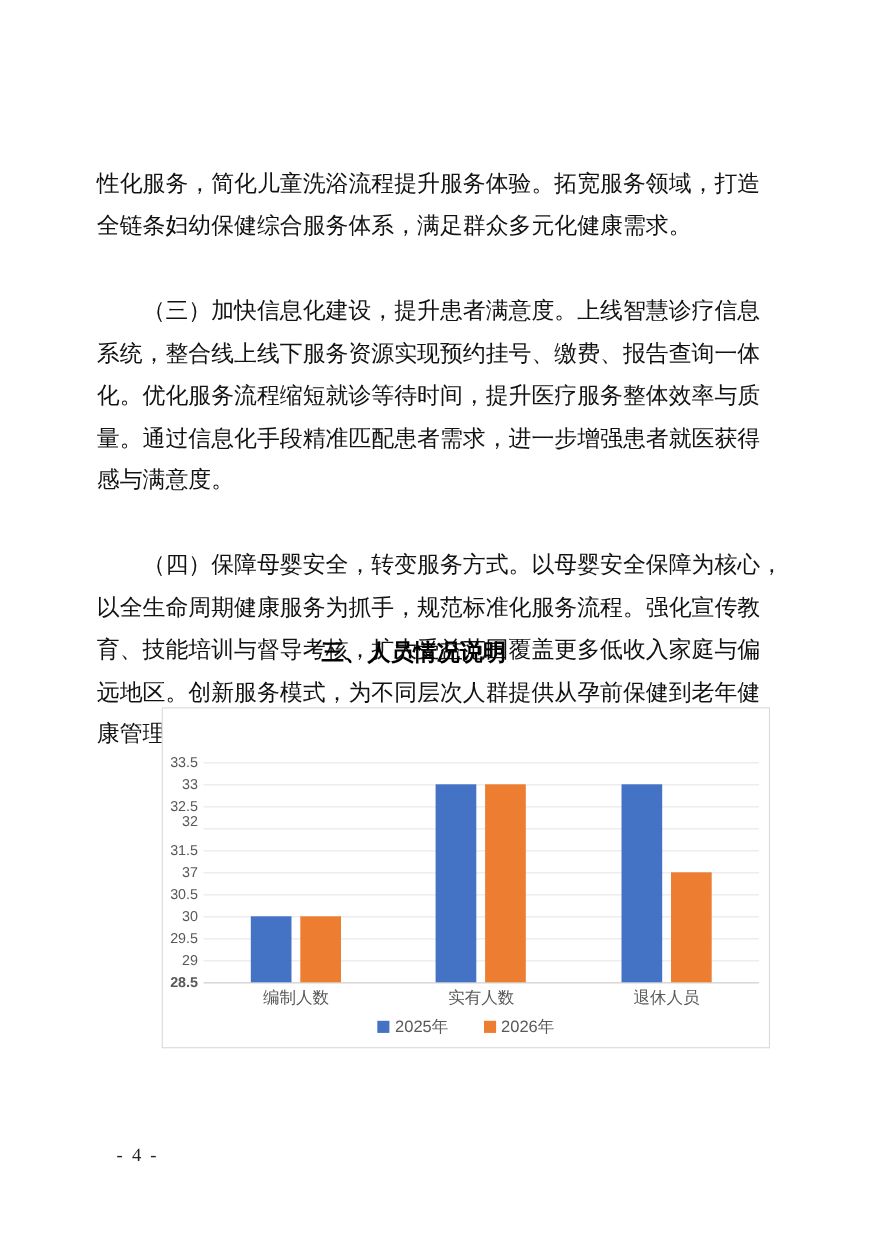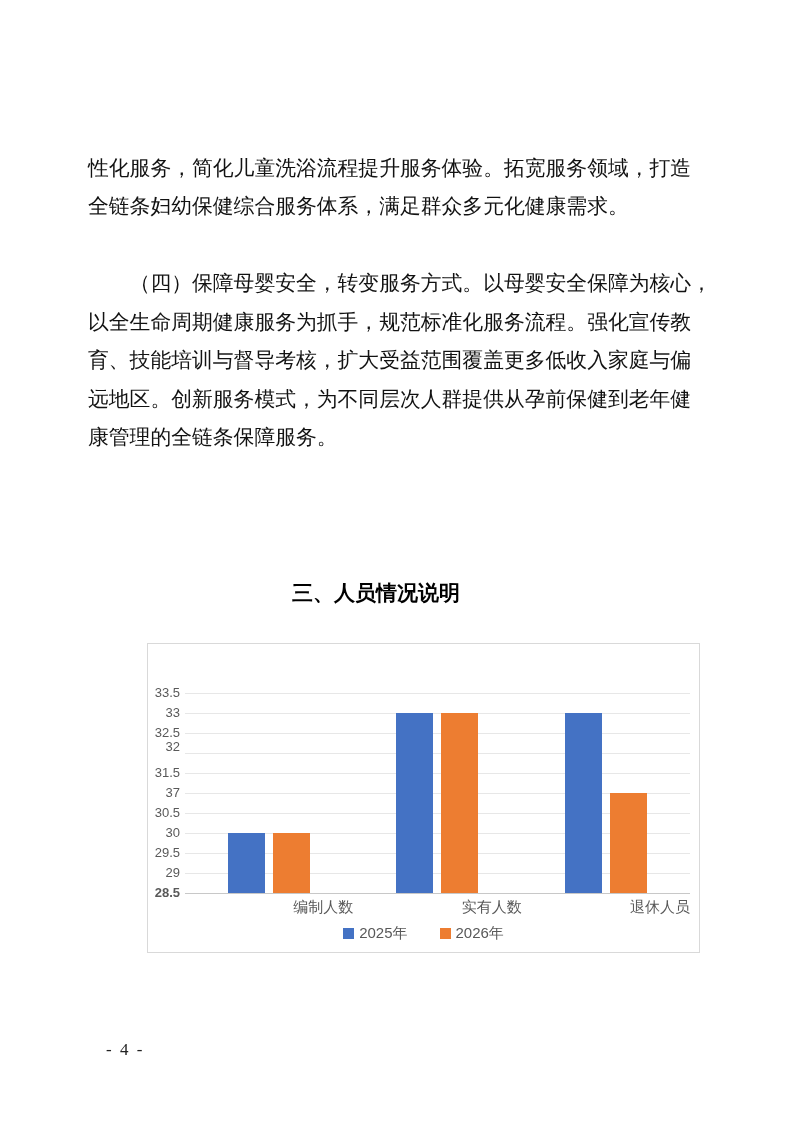--- a/index.html
+++ b/index.html
@@ -94,21 +94,21 @@
   }
   .x-labels {
     position: absolute;
     left: 37px;
     top: 254px;
     width: 505px;
     display: flex;
   }
   .x-label {
     flex: 1;
-    text-align: right;
+    text-align: center;
     font-size: 15px;
     color: #595959;
   }
   .legend {
     position: absolute;
     left: 0; right: 0;
     top: 280px;
     display: flex;
     justify-content: center;
     align-items: center;
@@ -133,20 +133,25 @@
   }
 </style>
 </head>
 <body>
 
 <div class="page">
 
   <div class="doc-text">
     <p>性化服务，简化儿童洗浴流程提升服务体验。拓宽服务领域，打造
 全链条妇幼保健综合服务体系，满足群众多元化健康需求。</p>
+    <p>　　（三）加快信息化建设，提升患者满意度。上线智慧诊疗信息
+系统，整合线上线下服务资源实现预约挂号、缴费、报告查询一体
+化。优化服务流程缩短就诊等待时间，提升医疗服务整体效率与质
+量。通过信息化手段精准匹配患者需求，进一步增强患者就医获得
+感与满意度。</p>
     <p>　　（四）保障母婴安全，转变服务方式。以母婴安全保障为核心，
 以全生命周期健康服务为抓手，规范标准化服务流程。强化宣传教
 育、技能培训与督导考核，扩大受益范围覆盖更多低收入家庭与偏
 远地区。创新服务模式，为不同层次人群提供从孕前保健到老年健
 康管理的全链条保障服务。</p>
   </div>
 
   <div class="section-heading">三、人员情况说明</div>
 
   <div class="chart-frame">

